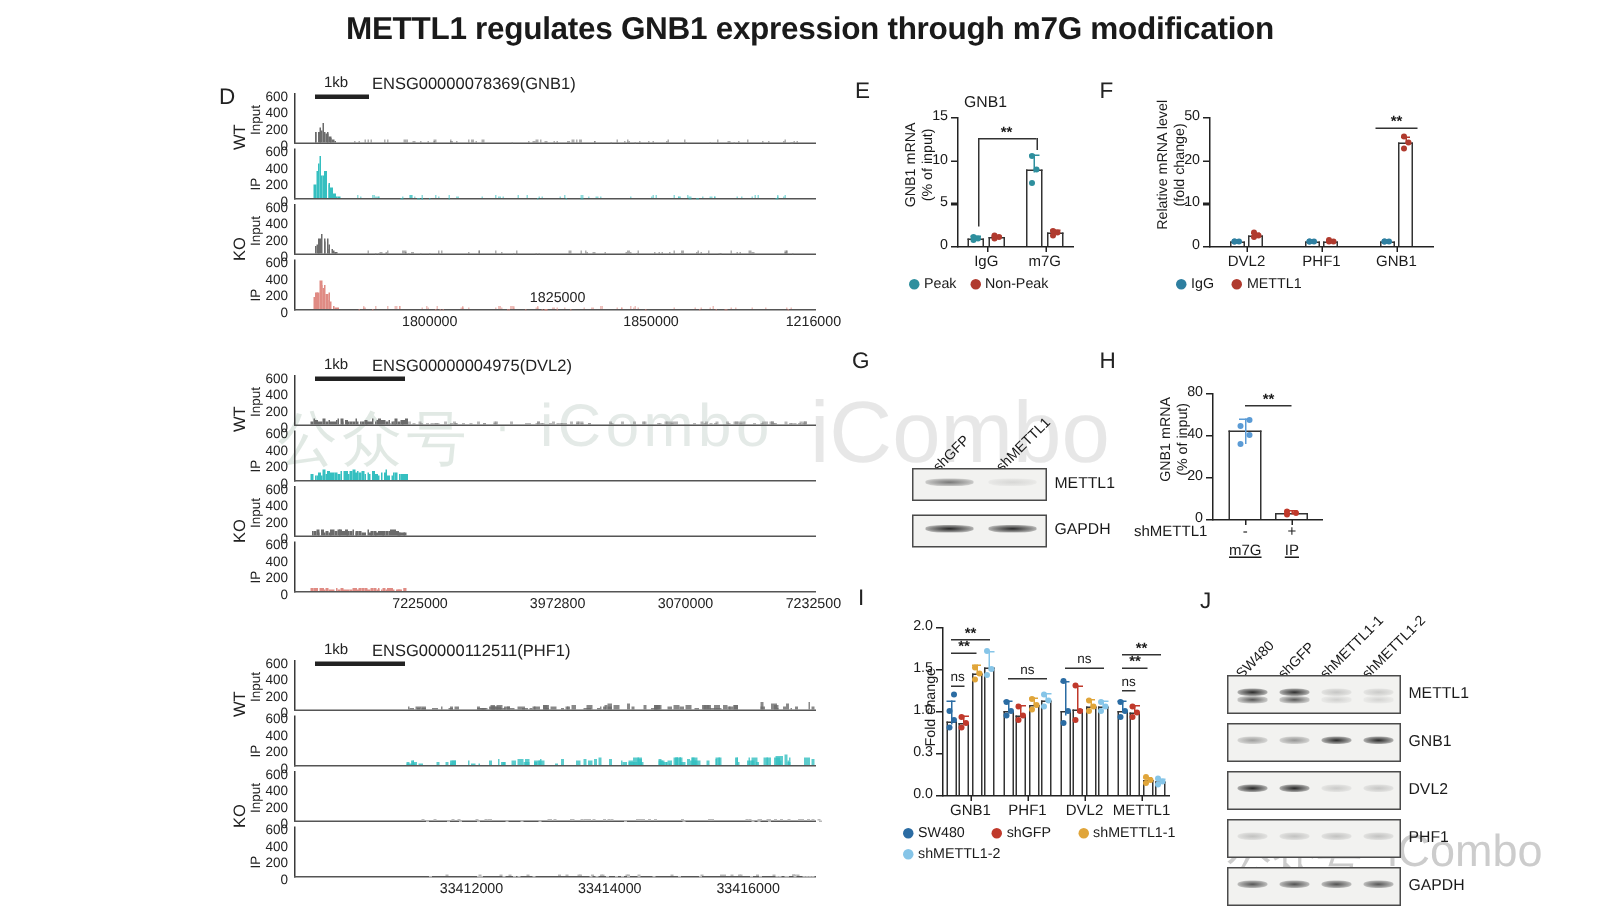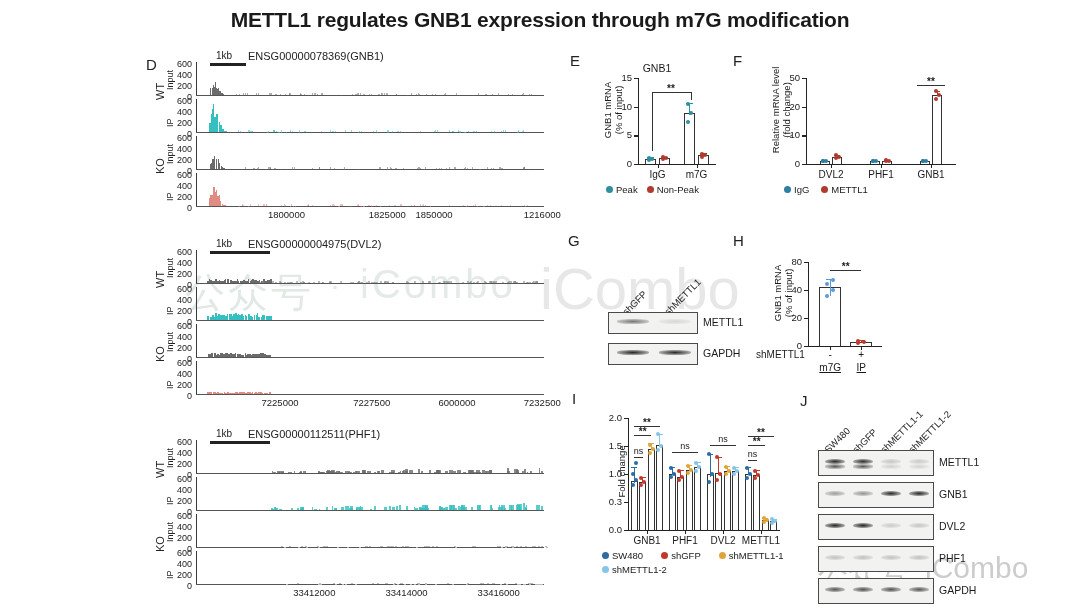--- a/index.html
+++ b/index.html
@@ -455,21 +455,21 @@
       <div class="peak" style="left:217.08822016460906px; width:1.2px; height:1.1948353909465022px; background:#e08b84; opacity:.55;"></div>
       <div class="peak" style="left:232.84696502057614px; width:1.2px; height:0.2567986968449932px; background:#e08b84; opacity:.55;"></div>
       <div class="peak" style="left:303.8526234567901px; width:1.2px; height:1.1634122085048013px; background:#e08b84; opacity:.55;"></div>
       <div class="peak" style="left:278.25334362139915px; width:1.2px; height:1.9047993827160496px; background:#e08b84; opacity:.55;"></div>
       <div class="peak" style="left:93.08616255144032px; width:1.2px; height:0.14515775034293554px; background:#e08b84; opacity:.55;"></div>
       <div class="peak" style="left:307.6103395061728px; width:1.2px; height:0.0672033607681756px; background:#e08b84; opacity:.55;"></div>
       <div class="peak" style="left:136.6406893004115px; width:1.2px; height:0.8832818930041153px; background:#e08b84; opacity:.55;"></div>
       <div class="peak" style="left:183.88091563786008px; width:1.2px; height:0.013146433470507545px; background:#e08b84; opacity:.55;"></div>
     </div>
     <div class="xtick" style="left:252.48000000000002px; top:209px; width:68px;">1800000</div>
-    <div class="xtick" style="left:337.74px; top:209px; width:68px;text-align:right;">1825000</div>
+    <div class="xtick" style="left:337.74px; top:193px; width:68px;">1825000</div>
     <div class="xtick" style="left:400px; top:209px; width:68px;">1850000</div>
     <div class="xtick" style="left:508.26px; top:209px; width:68px;">1216000</div>
     <div class="track-title" style="left:248px; top:238px;">ENSG00000004975(DVL2)</div>
     <div class="scalebar-txt" style="left:216px; top:238px;">1kb</div>
     <div class="scalebar" style="left:210px; top:251px; width:60px;"></div>
     <div class="grp-label" style="left:154px; top:288px;">WT</div>
     <div class="grp-label" style="left:154px; top:362px;">KO</div>
     <div class="row-label" style="left:165px; top:278px;">Input</div>
     <div class="ytick" style="left:170px; top:247px;">600</div>
     <div class="ytick" style="left:170px; top:258px;">400</div>
@@ -755,22 +755,22 @@
       <div class="peak" style="left:61.33060699588478px; width:1.6px; height:2.127826646090535px; background:#e08b84;"></div>
       <div class="peak" style="left:63.00422668038409px; width:1.6px; height:1.7802515432098767px; background:#e08b84;"></div>
       <div class="peak" style="left:64.51632373113856px; width:1.6px; height:1.0076147119341565px; background:#e08b84;"></div>
       <div class="peak" style="left:66.95331790123457px; width:1.6px; height:0.8528791152263374px; background:#e08b84;"></div>
       <div class="peak" style="left:68.25348079561041px; width:1.6px; height:1.1367854938271607px; background:#e08b84;"></div>
       <div class="peak" style="left:69.31804698216736px; width:1.6px; height:1.0445190329218108px; background:#e08b84;"></div>
       <div class="peak" style="left:71.78899176954734px; width:1.6px; height:1.9123760288065847px; background:#e08b84;"></div>
       <div class="peak" style="left:72.49347565157751px; width:1.6px; height:1.6544305555555558px; background:#e08b84;"></div>
     </div>
     <div class="xtick" style="left:246px; top:397px; width:68px;">7225000</div>
-    <div class="xtick" style="left:337.74px; top:397px; width:68px;">7227500</div>
-    <div class="xtick" style="left:423px; top:397px; width:68px;">6000000</div>
+    <div class="xtick" style="left:337.74px; top:397px; width:68px;">3972800</div>
+    <div class="xtick" style="left:423px; top:397px; width:68px;">3070000</div>
     <div class="xtick" style="left:508.26px; top:397px; width:68px;">7232500</div>
     <div class="track-title" style="left:248px; top:428px;">ENSG00000112511(PHF1)</div>
     <div class="scalebar-txt" style="left:216px; top:428px;">1kb</div>
     <div class="scalebar" style="left:210px; top:441px; width:60px;"></div>
     <div class="grp-label" style="left:154px; top:478px;">WT</div>
     <div class="grp-label" style="left:154px; top:552px;">KO</div>
     <div class="row-label" style="left:165px; top:468px;">Input</div>
     <div class="ytick" style="left:170px; top:437px;">600</div>
     <div class="ytick" style="left:170px; top:448px;">400</div>
     <div class="ytick" style="left:170px; top:459px;">200</div>

